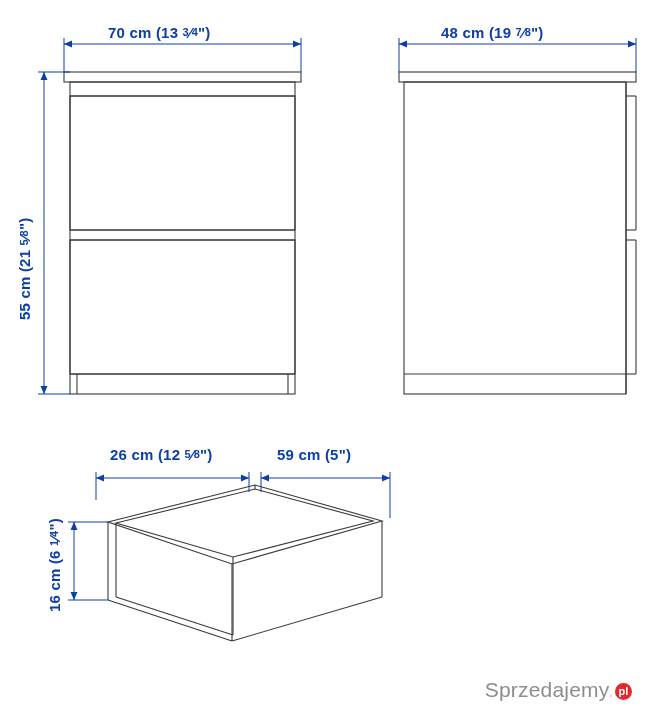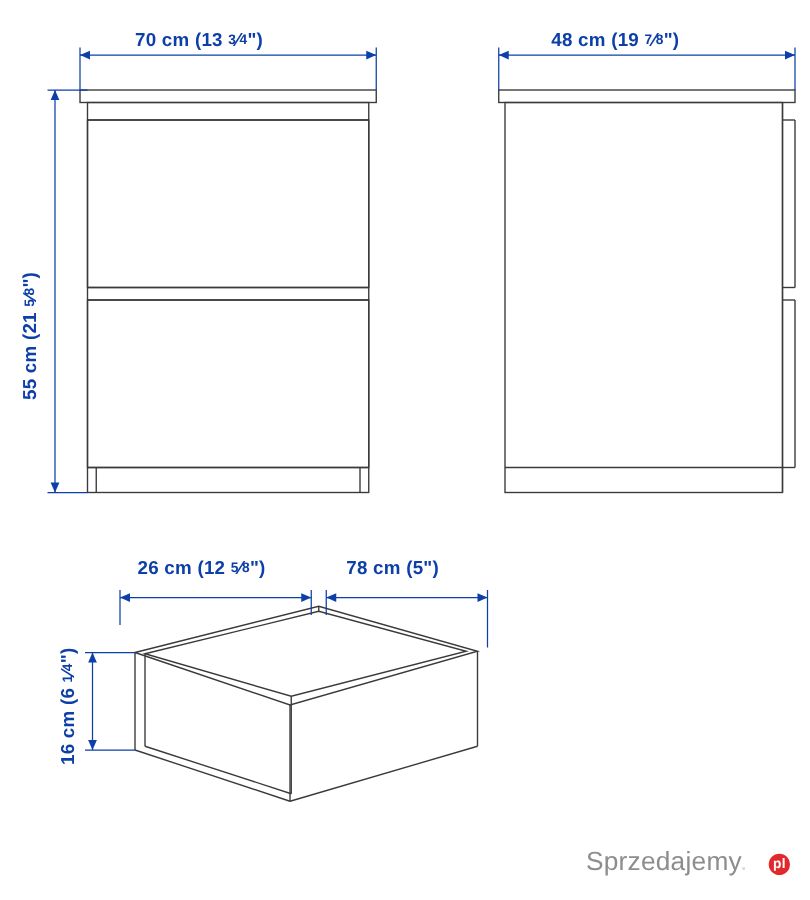--- a/index.html
+++ b/index.html
@@ -59,21 +59,21 @@
     background: #e2282b;
     color: #ffffff;
     border-radius: 50%;
     width: 17px;
     height: 17px;
     line-height: 17px;
     text-align: center;
     font-size: 11px;
     font-weight: bold;
     vertical-align: 2px;
-    margin-left: 17px;
+    margin-left: 1px;
   }
 </style>
 </head>
 <body>
 
 <div id="stage">
 
   <svg class="diagram" viewBox="0 0 648 720">
     <g fill="none" stroke="#3a3a3a" stroke-width="1.1" shape-rendering="geometricPrecision">
 
@@ -201,21 +201,21 @@
     <span>48 cm</span>
     <span>(19 </span><span class="frac">7</span>⁄<span class="frac">8</span><span>")</span>
   </div>
 
   <div class="dim-label" style="left:110px; top:446px;">
     <span>26 cm</span>
     <span>(12 </span><span class="frac">5</span>⁄<span class="frac">8</span><span>")</span>
   </div>
 
   <div class="dim-label" style="left:277px; top:446px;">
-    <span>78 cm</span>
+    <span>59 cm</span>
     <span>(5</span><span>")</span>
   </div>
 
   <div class="dim-label vertical" style="left:46px; top:612px; transform: rotate(-90deg);">
     <span>16 cm</span>
     <span>(6 </span><span class="frac">1</span>⁄<span class="frac">4</span><span>")</span>
   </div>
 
   <div class="watermark">
     <span>Sprzedajemy</span><span class="dot">.</span><span class="pl-badge">pl</span>

